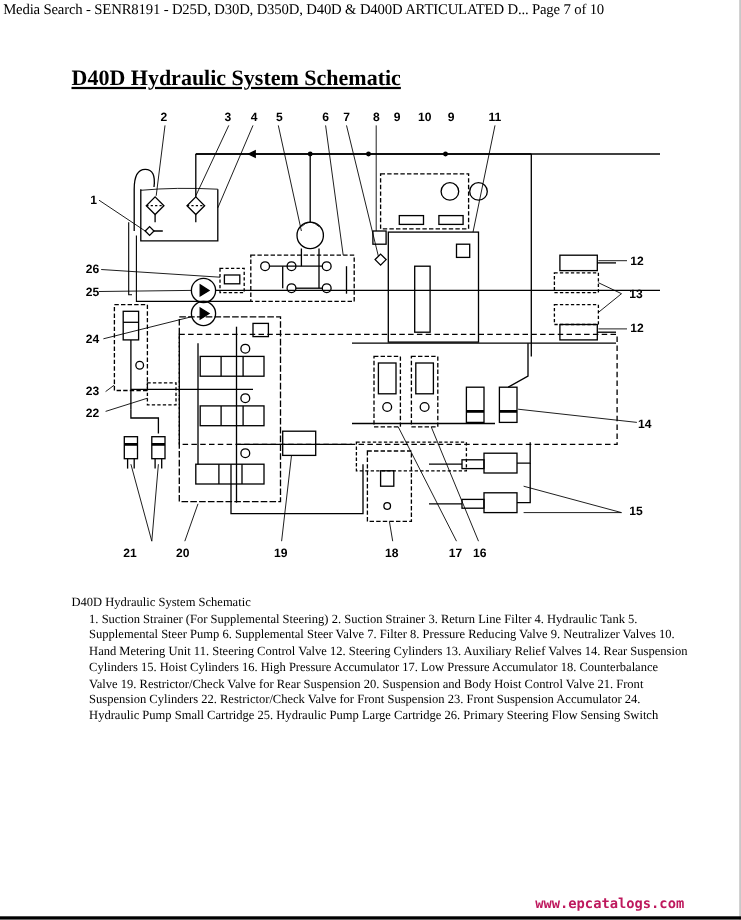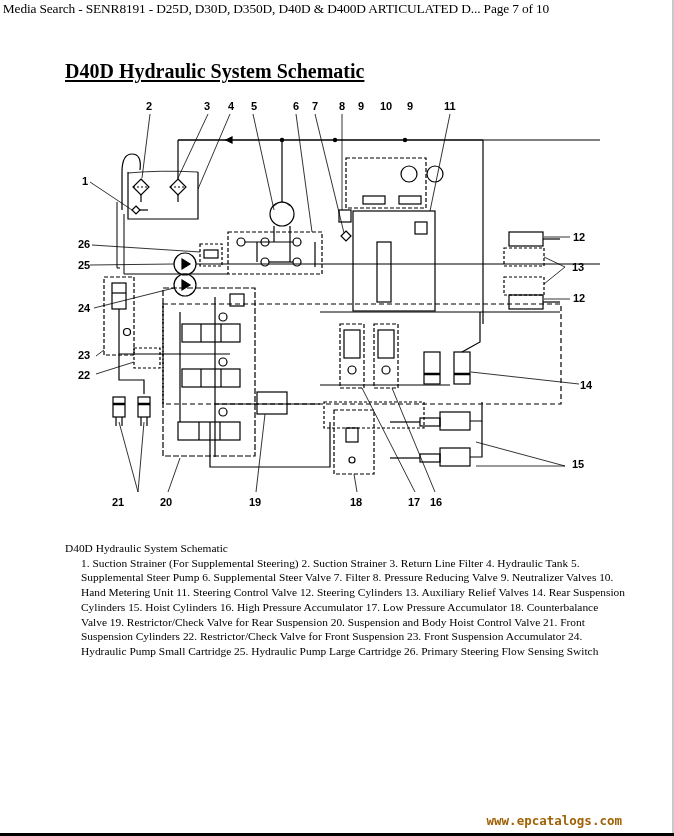--- a/index.html
+++ b/index.html
@@ -22,21 +22,21 @@
   .schematic svg { width:540px; height:430px; }
   .callout { font-family:"Liberation Sans", "DejaVu Sans", sans-serif; font-weight:bold; font-size:11px; }
   .caption {
     position:absolute; top:541px; left:65px; width:560px;
     font-size:11.4px; line-height:14.7px;
   }
   .caption-title { display:block; }
   .caption-body { display:block;margin-left:16px; }
   .watermark {
     position:absolute; right:52px; bottom:8px;
-    font-family:"DejaVu Sans Mono", "Liberation Mono", monospace; font-weight:bold; font-size:12.5px; color:#a16207;margin-left:13px;
+    font-family:"DejaVu Sans Mono", "Liberation Mono", monospace; font-weight:bold; font-size:12.5px; color:#be185d;margin-left:13px;
   }
 </style>
 </head>
 <body>
 
 <div class="right-edge"></div>
 
 <div class="page-header">Media Search - SENR8191 - D25D, D30D, D350D, D40D &amp; D400D ARTICULATED D... Page 7 of 10</div>
 
 <div class="doc-title">D40D Hydraulic System Schematic</div>

